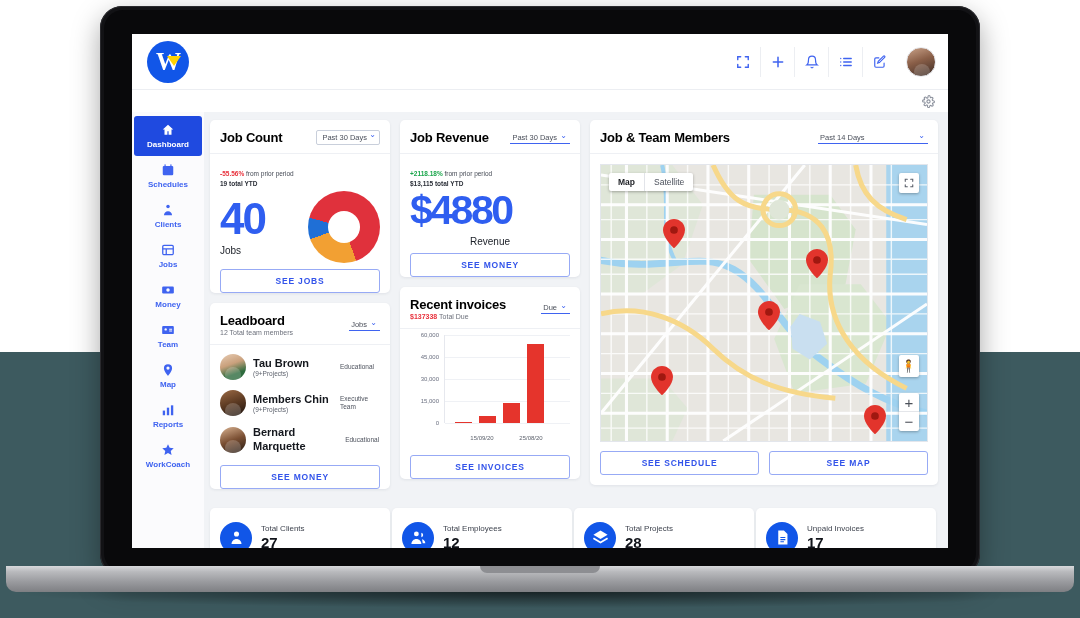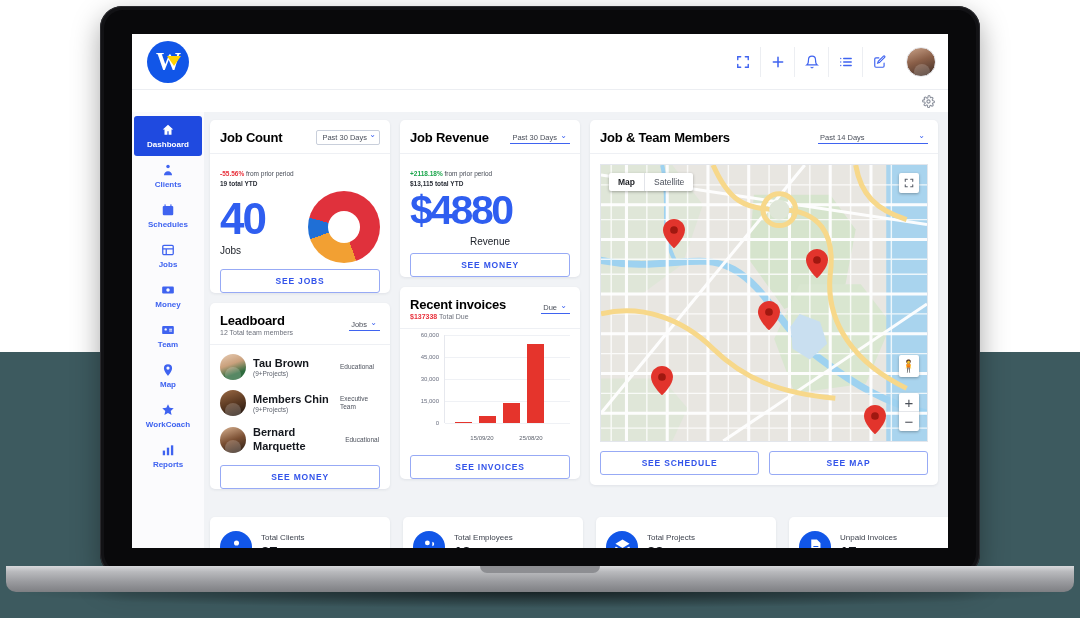--- a/index.html
+++ b/index.html
@@ -163,22 +163,22 @@
   .zoomctl { position:absolute; right:8px; bottom:10px; z-index:4; width:20px;
              background:#fff; border-radius:2px; box-shadow:0 1px 3px rgba(0,0,0,.3); }
   .zoomctl div { height:19px; display:flex; align-items:center; justify-content:center;
                  font-size:15px; color:#4b5059; }
   .zoomctl div:first-child { border-bottom:1px solid #e4e6ea; }
   .pin { position:absolute; width:22px; height:30px; z-index:3; }
   .mapbtns { display:flex; gap:10px; padding:9px 10px 10px 10px; }
   .mapbtns .btn { flex:1; margin:0; }
 
   
-  .statrow { display:grid; grid-template-columns:180px 180px 180px 180px; gap:13px;
-             margin-top:18px; }
+  .statrow { display:grid; grid-template-columns:180px 180px 180px 180px; gap:2px;
+             margin-top:9px; }
   .statcard { background:#fff; border-radius:5px; box-shadow:0 1px 3px rgba(26,38,70,.08);
               display:flex; align-items:center; gap:9px; padding:14px 10px; }
   .sicon { width:32px; height:32px; border-radius:50%; background:#1156e8; flex:0 0 32px;
            display:flex; align-items:center; justify-content:center; color:#fff; }
   .sicon svg { width:17px; height:17px; }
   .slabel { font-size:8px; color:#3e434e; }
   .svalue { font-size:15px; font-weight:bold; color:#11141a; margin-top:1px; }
 </style>
 </head>
 <body>
@@ -246,38 +246,38 @@
             <span class="ic">
               <svg viewBox="0 0 24 24" fill="currentColor">
                   <path d="M12 3l9 8h-3v9h-5v-6H11v6H6v-9H3z"></path>
                 </svg>
             </span>
             <span>Dashboard</span>
           </div>
           <div class="navitem">
             <span class="ic">
               <svg viewBox="0 0 24 24" fill="currentColor">
-                  <circle cx="12" cy="6" r="3"></circle>
-                  <path d="M5 21c0-4 3-7 7-7s7 3 7 7z"></path>
-                </svg>
-            </span>
-            <span>Clients</span>
-          </div>
-          <div class="navitem">
-            <span class="ic">
-              <svg viewBox="0 0 24 24" fill="currentColor">
                   <rect x="3" y="5" width="18" height="16" rx="2"></rect>
                   <rect x="6" y="2" width="2" height="4" rx="1"></rect>
                   <rect x="16" y="2" width="2" height="4" rx="1"></rect>
                 </svg>
             </span>
             <span>Schedules</span>
           </div>
           <div class="navitem">
             <span class="ic">
+              <svg viewBox="0 0 24 24" fill="currentColor">
+                  <circle cx="12" cy="6" r="3"></circle>
+                  <path d="M5 21c0-4 3-7 7-7s7 3 7 7z"></path>
+                </svg>
+            </span>
+            <span>Clients</span>
+          </div>
+          <div class="navitem">
+            <span class="ic">
               <svg viewBox="0 0 24 24" fill="none" stroke="currentColor" stroke-width="2.2">
                   <rect x="3" y="4" width="18" height="16" rx="2"></rect>
                   <path d="M3 10h18M9 10v10"></path>
                 </svg>
             </span>
             <span>Jobs</span>
           </div>
           <div class="navitem">
             <span class="ic">
               <svg viewBox="0 0 24 24" fill="currentColor">
@@ -301,34 +301,34 @@
             <span class="ic">
               <svg viewBox="0 0 24 24" fill="currentColor">
                   <path d="M12 2a7 7 0 0 0-7 7c0 5 7 13 7 13s7-8 7-13a7 7 0 0 0-7-7zm0 9.5A2.5 2.5 0 1 1 12 6a2.5 2.5 0 0 1 0 5.5z"></path>
                 </svg>
             </span>
             <span>Map</span>
           </div>
           <div class="navitem">
             <span class="ic">
               <svg viewBox="0 0 24 24" fill="currentColor">
-                  <path d="M12 2l2.9 6.3 6.9.8-5.1 4.7 1.4 6.8L12 17.3 5.9 20.6l1.4-6.8L2.2 9.1l6.9-.8z"></path>
-                </svg>
-            </span>
-            <span>WorkCoach</span>
-          </div>
-          <div class="navitem">
-            <span class="ic">
-              <svg viewBox="0 0 24 24" fill="currentColor">
                   <rect x="3" y="13" width="4" height="8"></rect>
                   <rect x="10" y="8" width="4" height="13"></rect>
                   <rect x="17" y="4" width="4" height="17"></rect>
                 </svg>
             </span>
             <span>Reports</span>
+          </div>
+          <div class="navitem">
+            <span class="ic">
+              <svg viewBox="0 0 24 24" fill="currentColor">
+                  <path d="M12 2l2.9 6.3 6.9.8-5.1 4.7 1.4 6.8L12 17.3 5.9 20.6l1.4-6.8L2.2 9.1l6.9-.8z"></path>
+                </svg>
+            </span>
+            <span>WorkCoach</span>
           </div>
         </div>
 
         <div class="content">
           <div class="grid">
 
             <div>
               <div class="card">
                 <div class="card-head">
                   <div class="card-title">Job Count</div>

